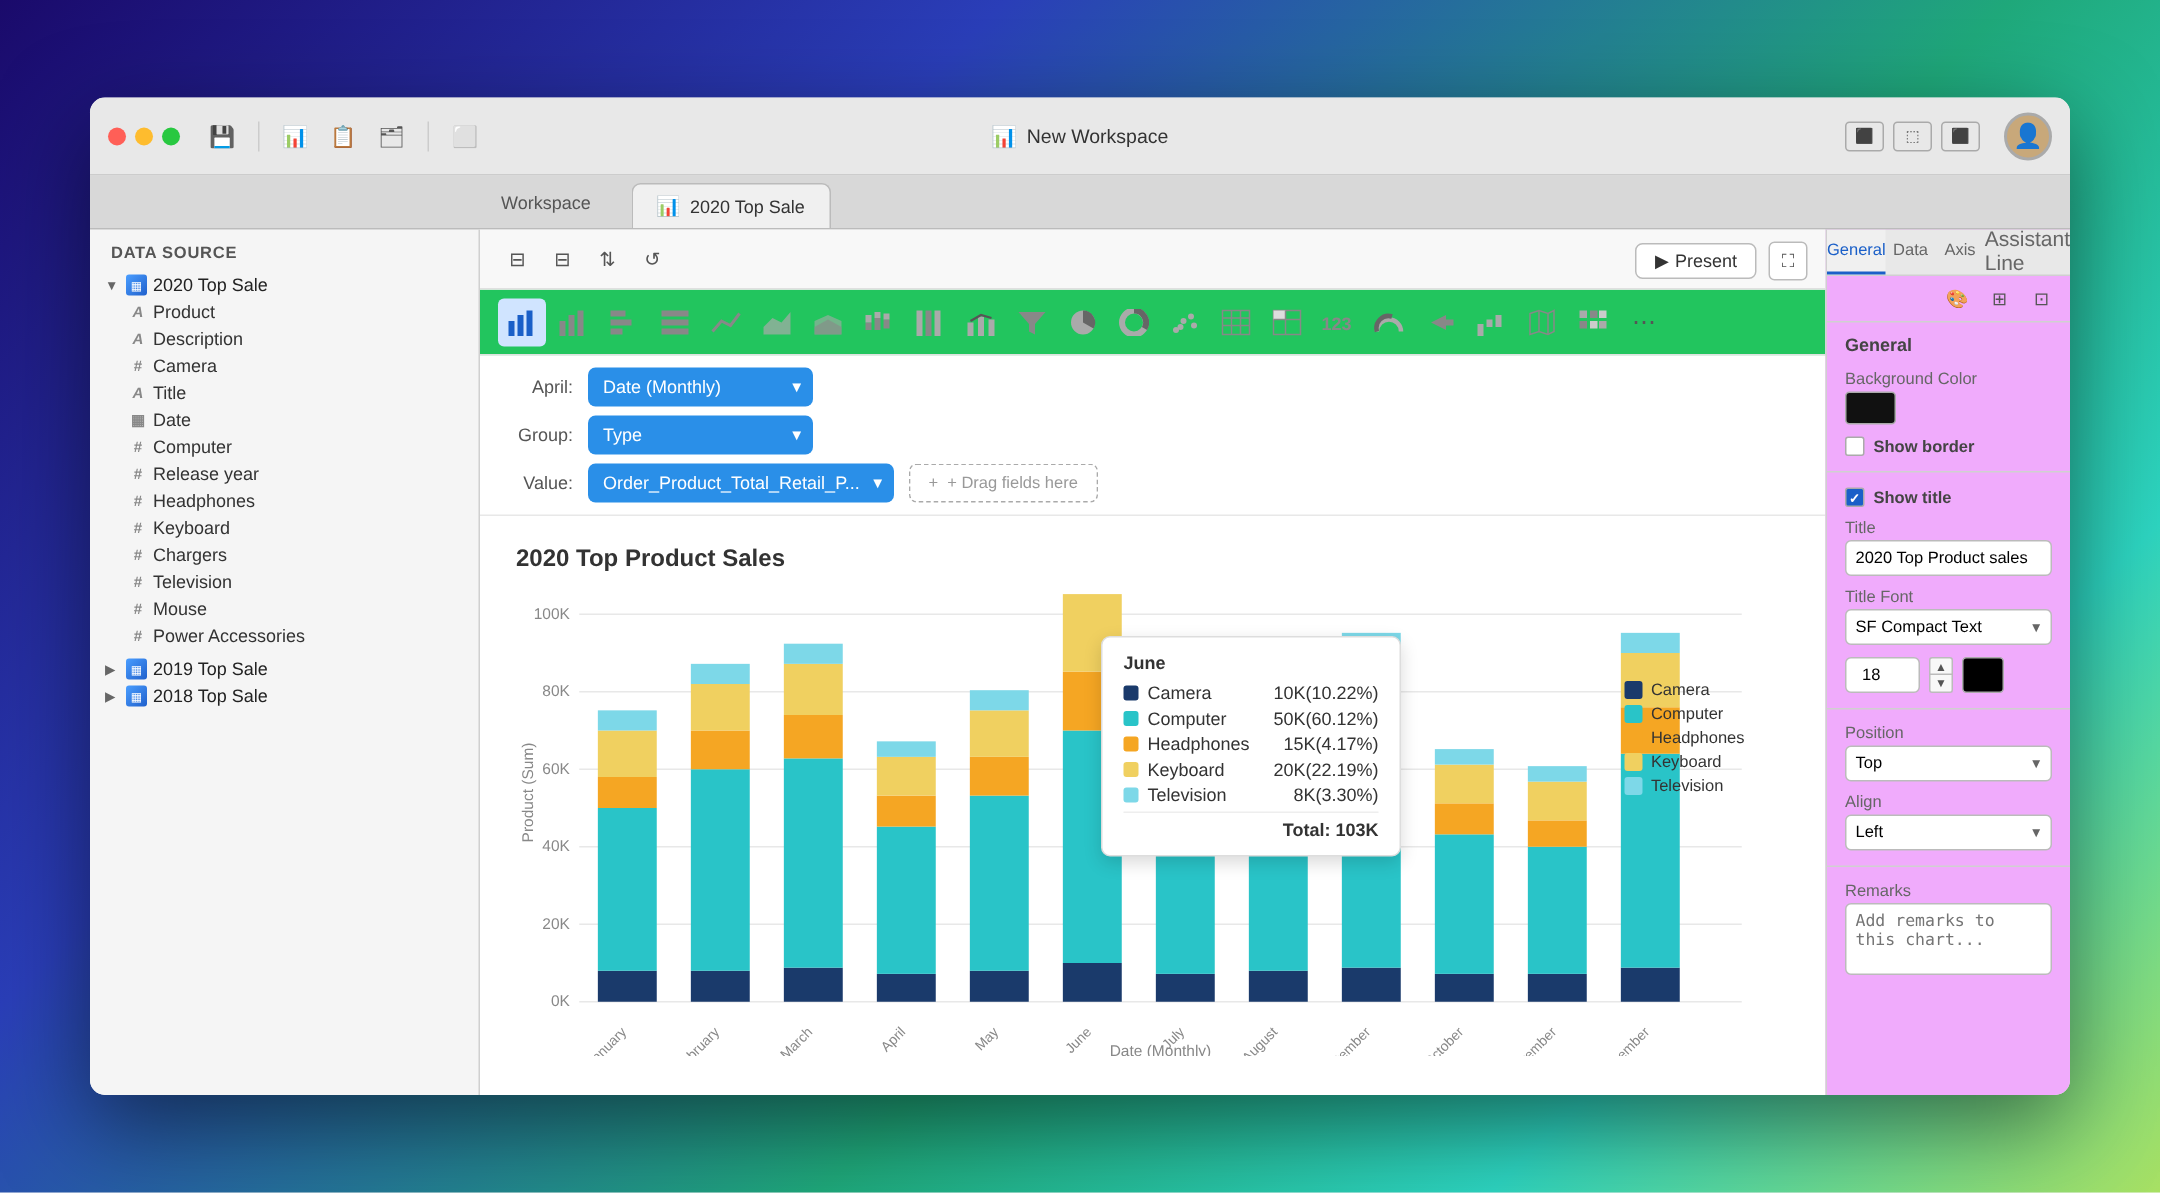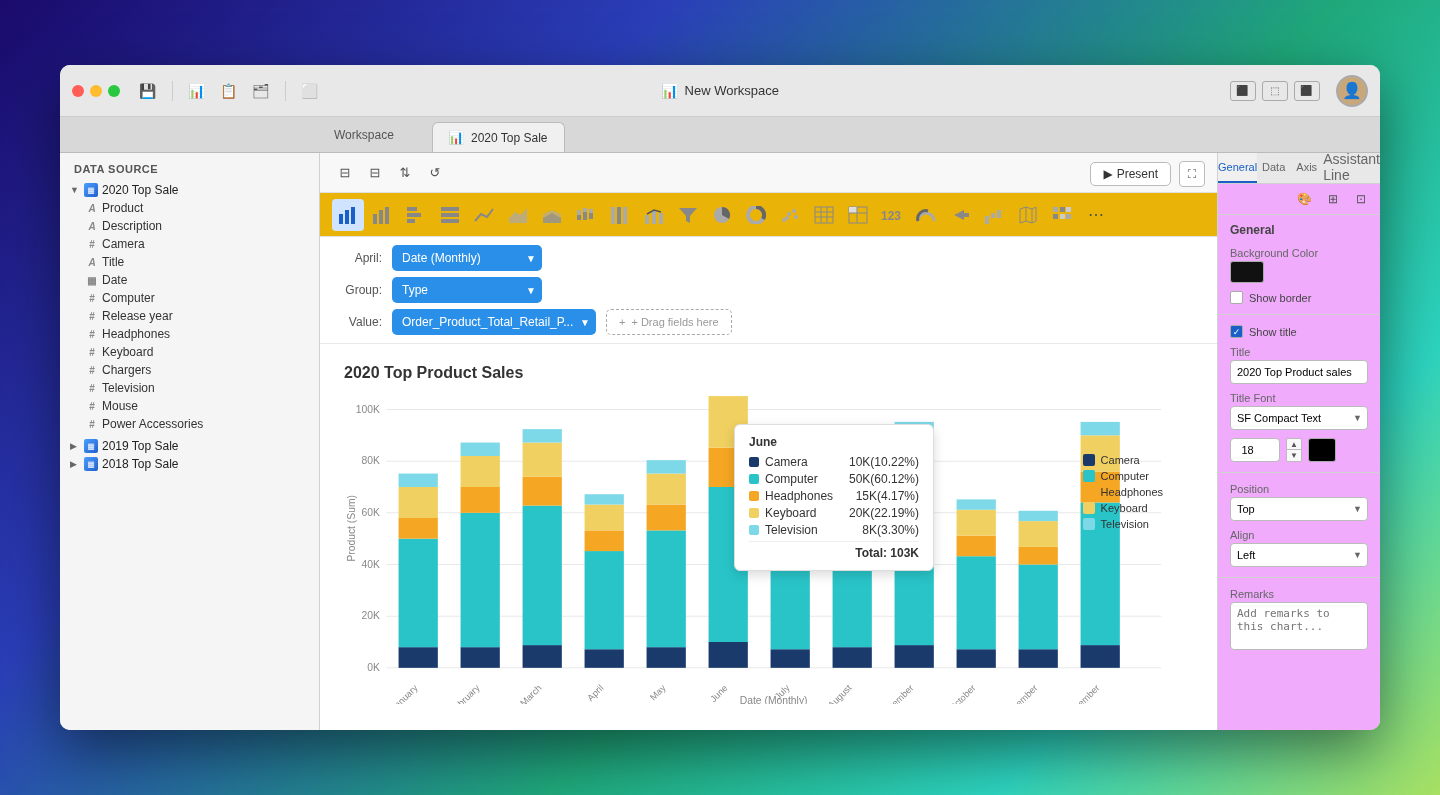--- a/index.html
+++ b/index.html
@@ -262,21 +262,21 @@
       align-items: center;
       justify-content: center;
       border-radius: 4px;
       cursor: pointer;
       color: #555;
       font-size: 13px;
     }
     
     .chart-types {
       height: 44px;
-      background: #eab308;
+      background: #22c55e;
       border-bottom: 1px solid #e0e0e0;
       display: flex;
       align-items: center;
       padding: 0 12px;
       gap: 2px;
     }
     .chart-type-btn {
       width: 32px;
       height: 32px;
       display: flex;
@@ -530,20 +530,21 @@
       width: 34px;
       height: 22px;
       border-radius: 3px;
       border: 1px solid #aaa;
     }
     .rp-checkbox-row {
       display: flex;
       align-items: center;
       gap: 6px;
       padding: 4px 12px;
+      font-weight: bold;
     }
     .rp-checkbox {
       width: 13px;
       height: 13px;
       border: 1px solid #aaa;
       border-radius: 2px;
       background: white;
       display: flex;
       align-items: center;
       justify-content: center;
@@ -671,21 +672,21 @@
     <div class="layout-icons">
       <div class="layout-icon">⬛</div>
       <div class="layout-icon">⬚</div>
       <div class="layout-icon">⬛</div>
     </div>
     <div class="avatar">👤</div>
   </div>
 
   <div class="tab-bar">
     <div style="padding: 0 14px; display:flex; align-items:flex-end; height:100%;">
-      <span style="font-size:12px; color:#555; align-self:center; margin-right:24px;">Workspace</span>
+      <span style="font-size:12px; color:#555; align-self:center; margin-right:13px;">Workspace</span>
     </div>
     <div class="tab">
       <span class="tab-icon">📊</span>
       <span>2020 Top Sale</span>
     </div>
   </div>
 
   <div class="main-content">
 
     <div class="sidebar">

